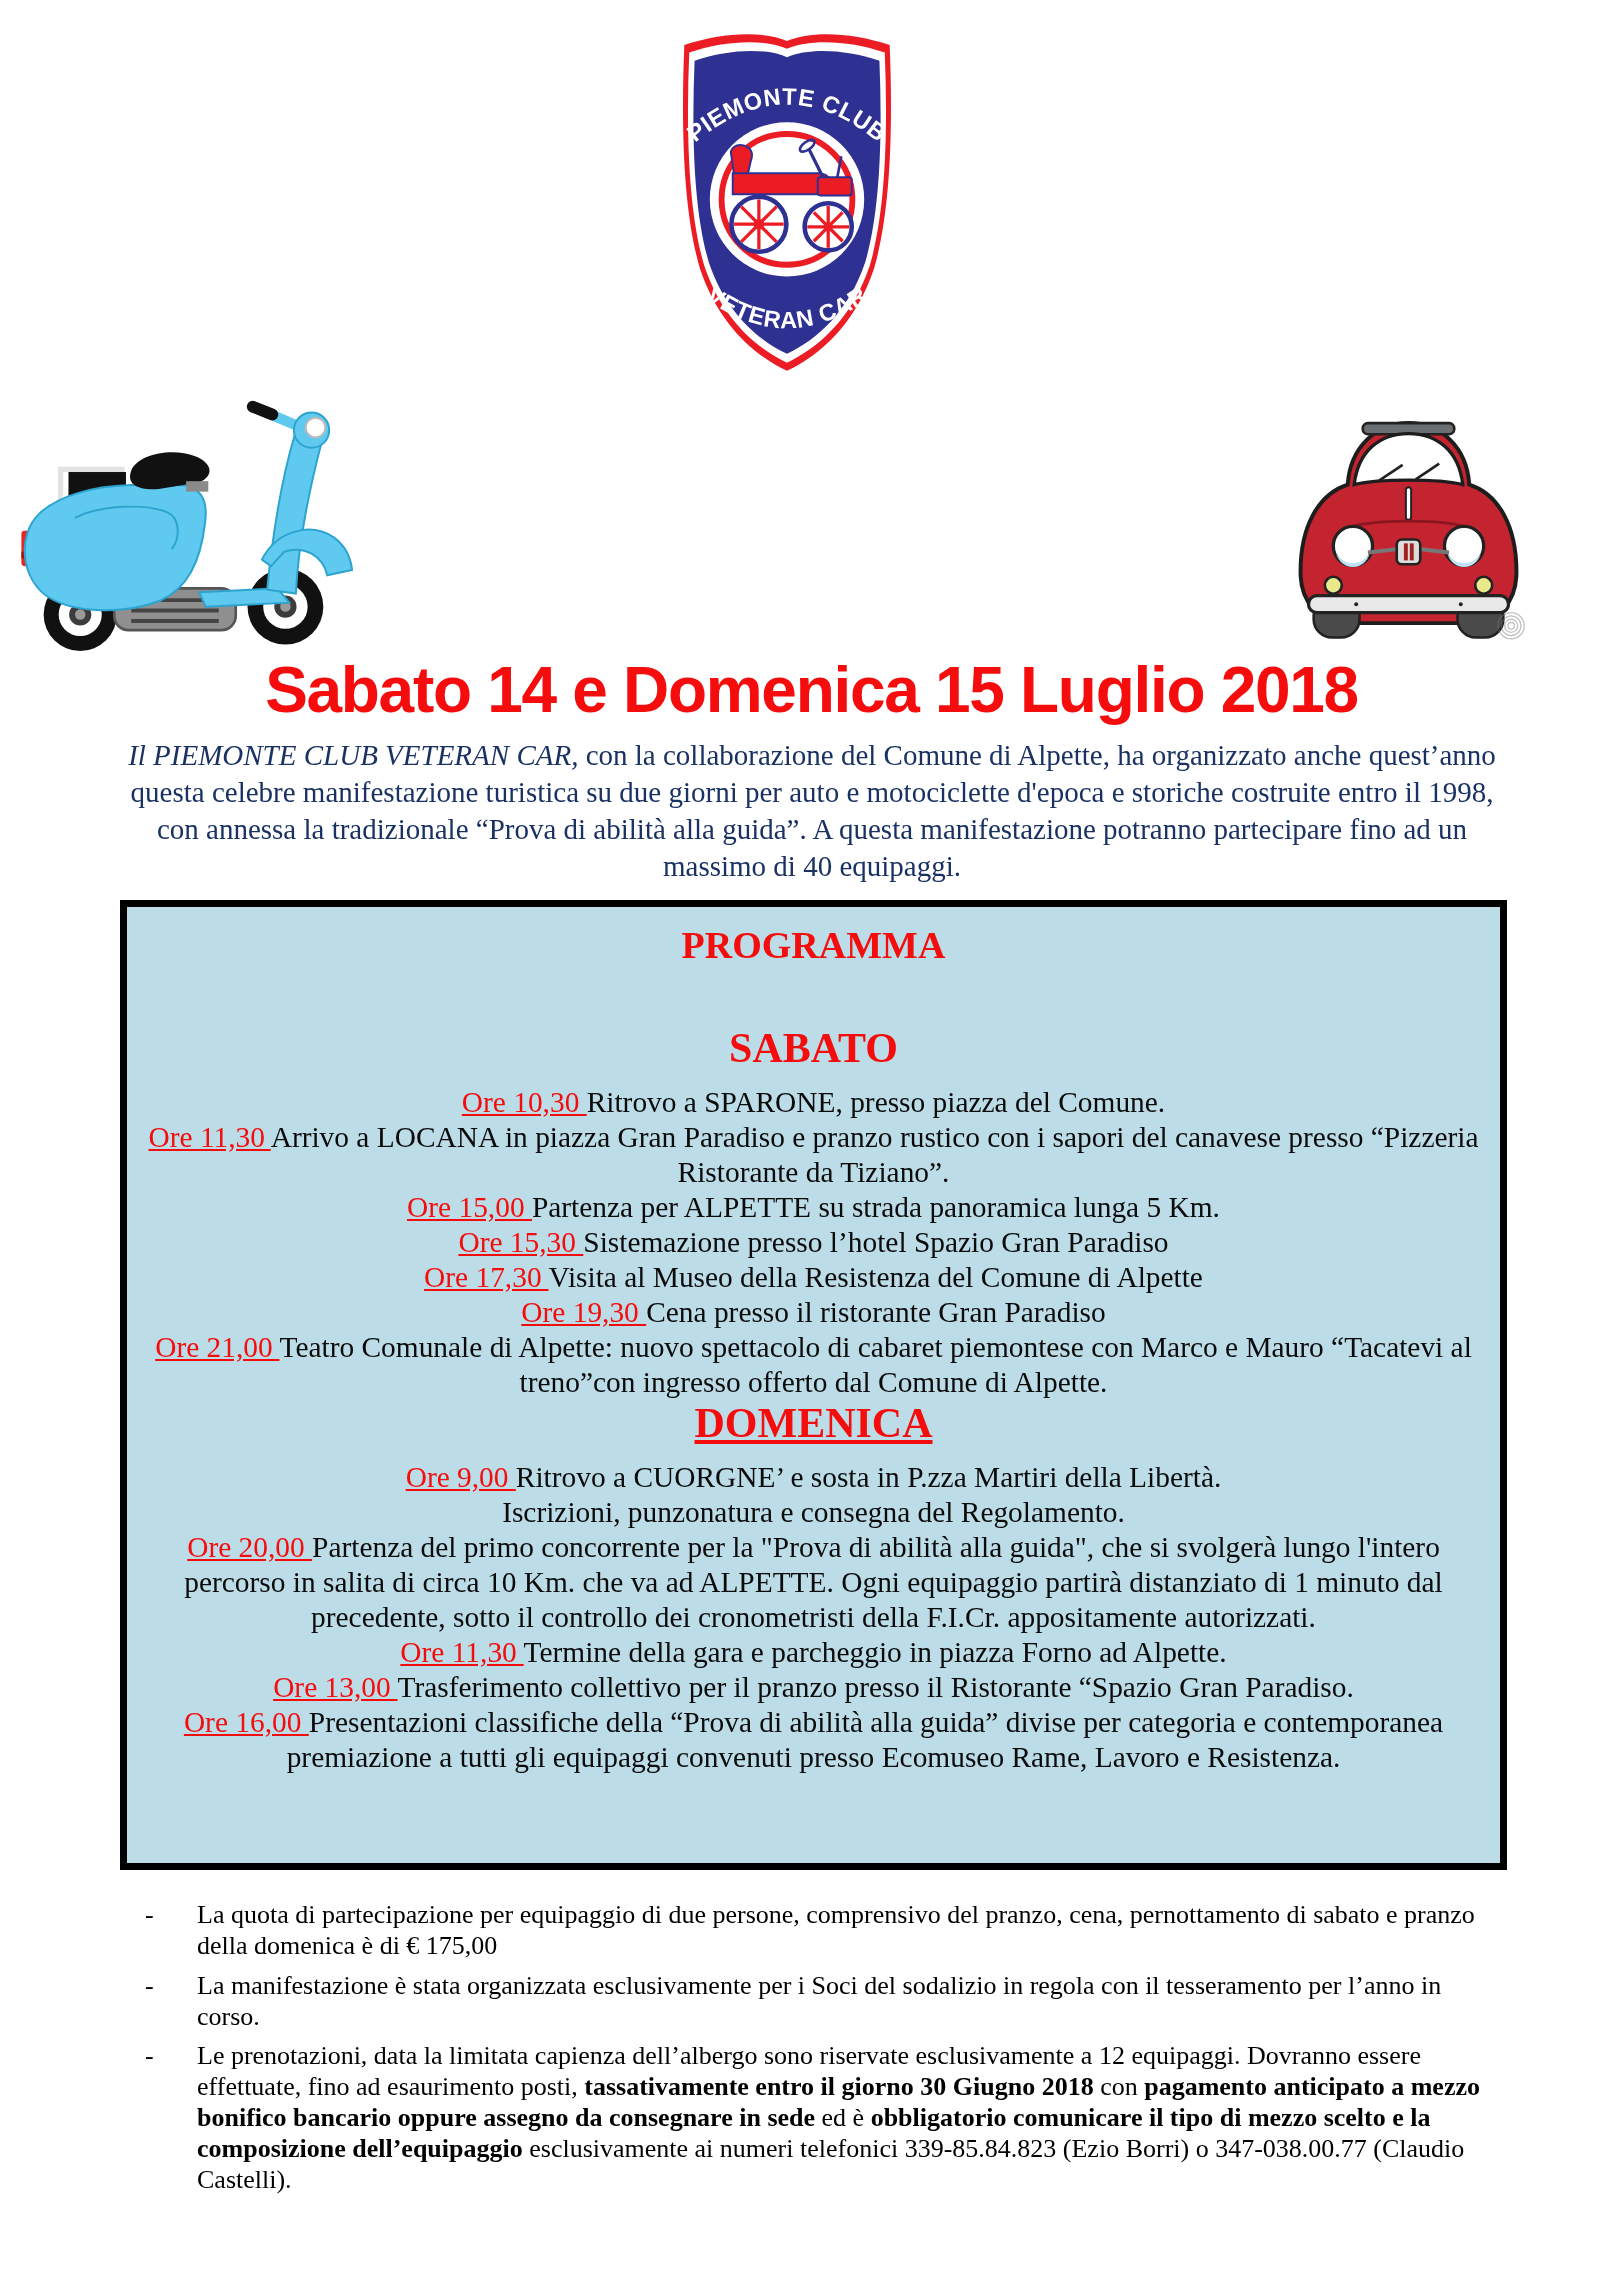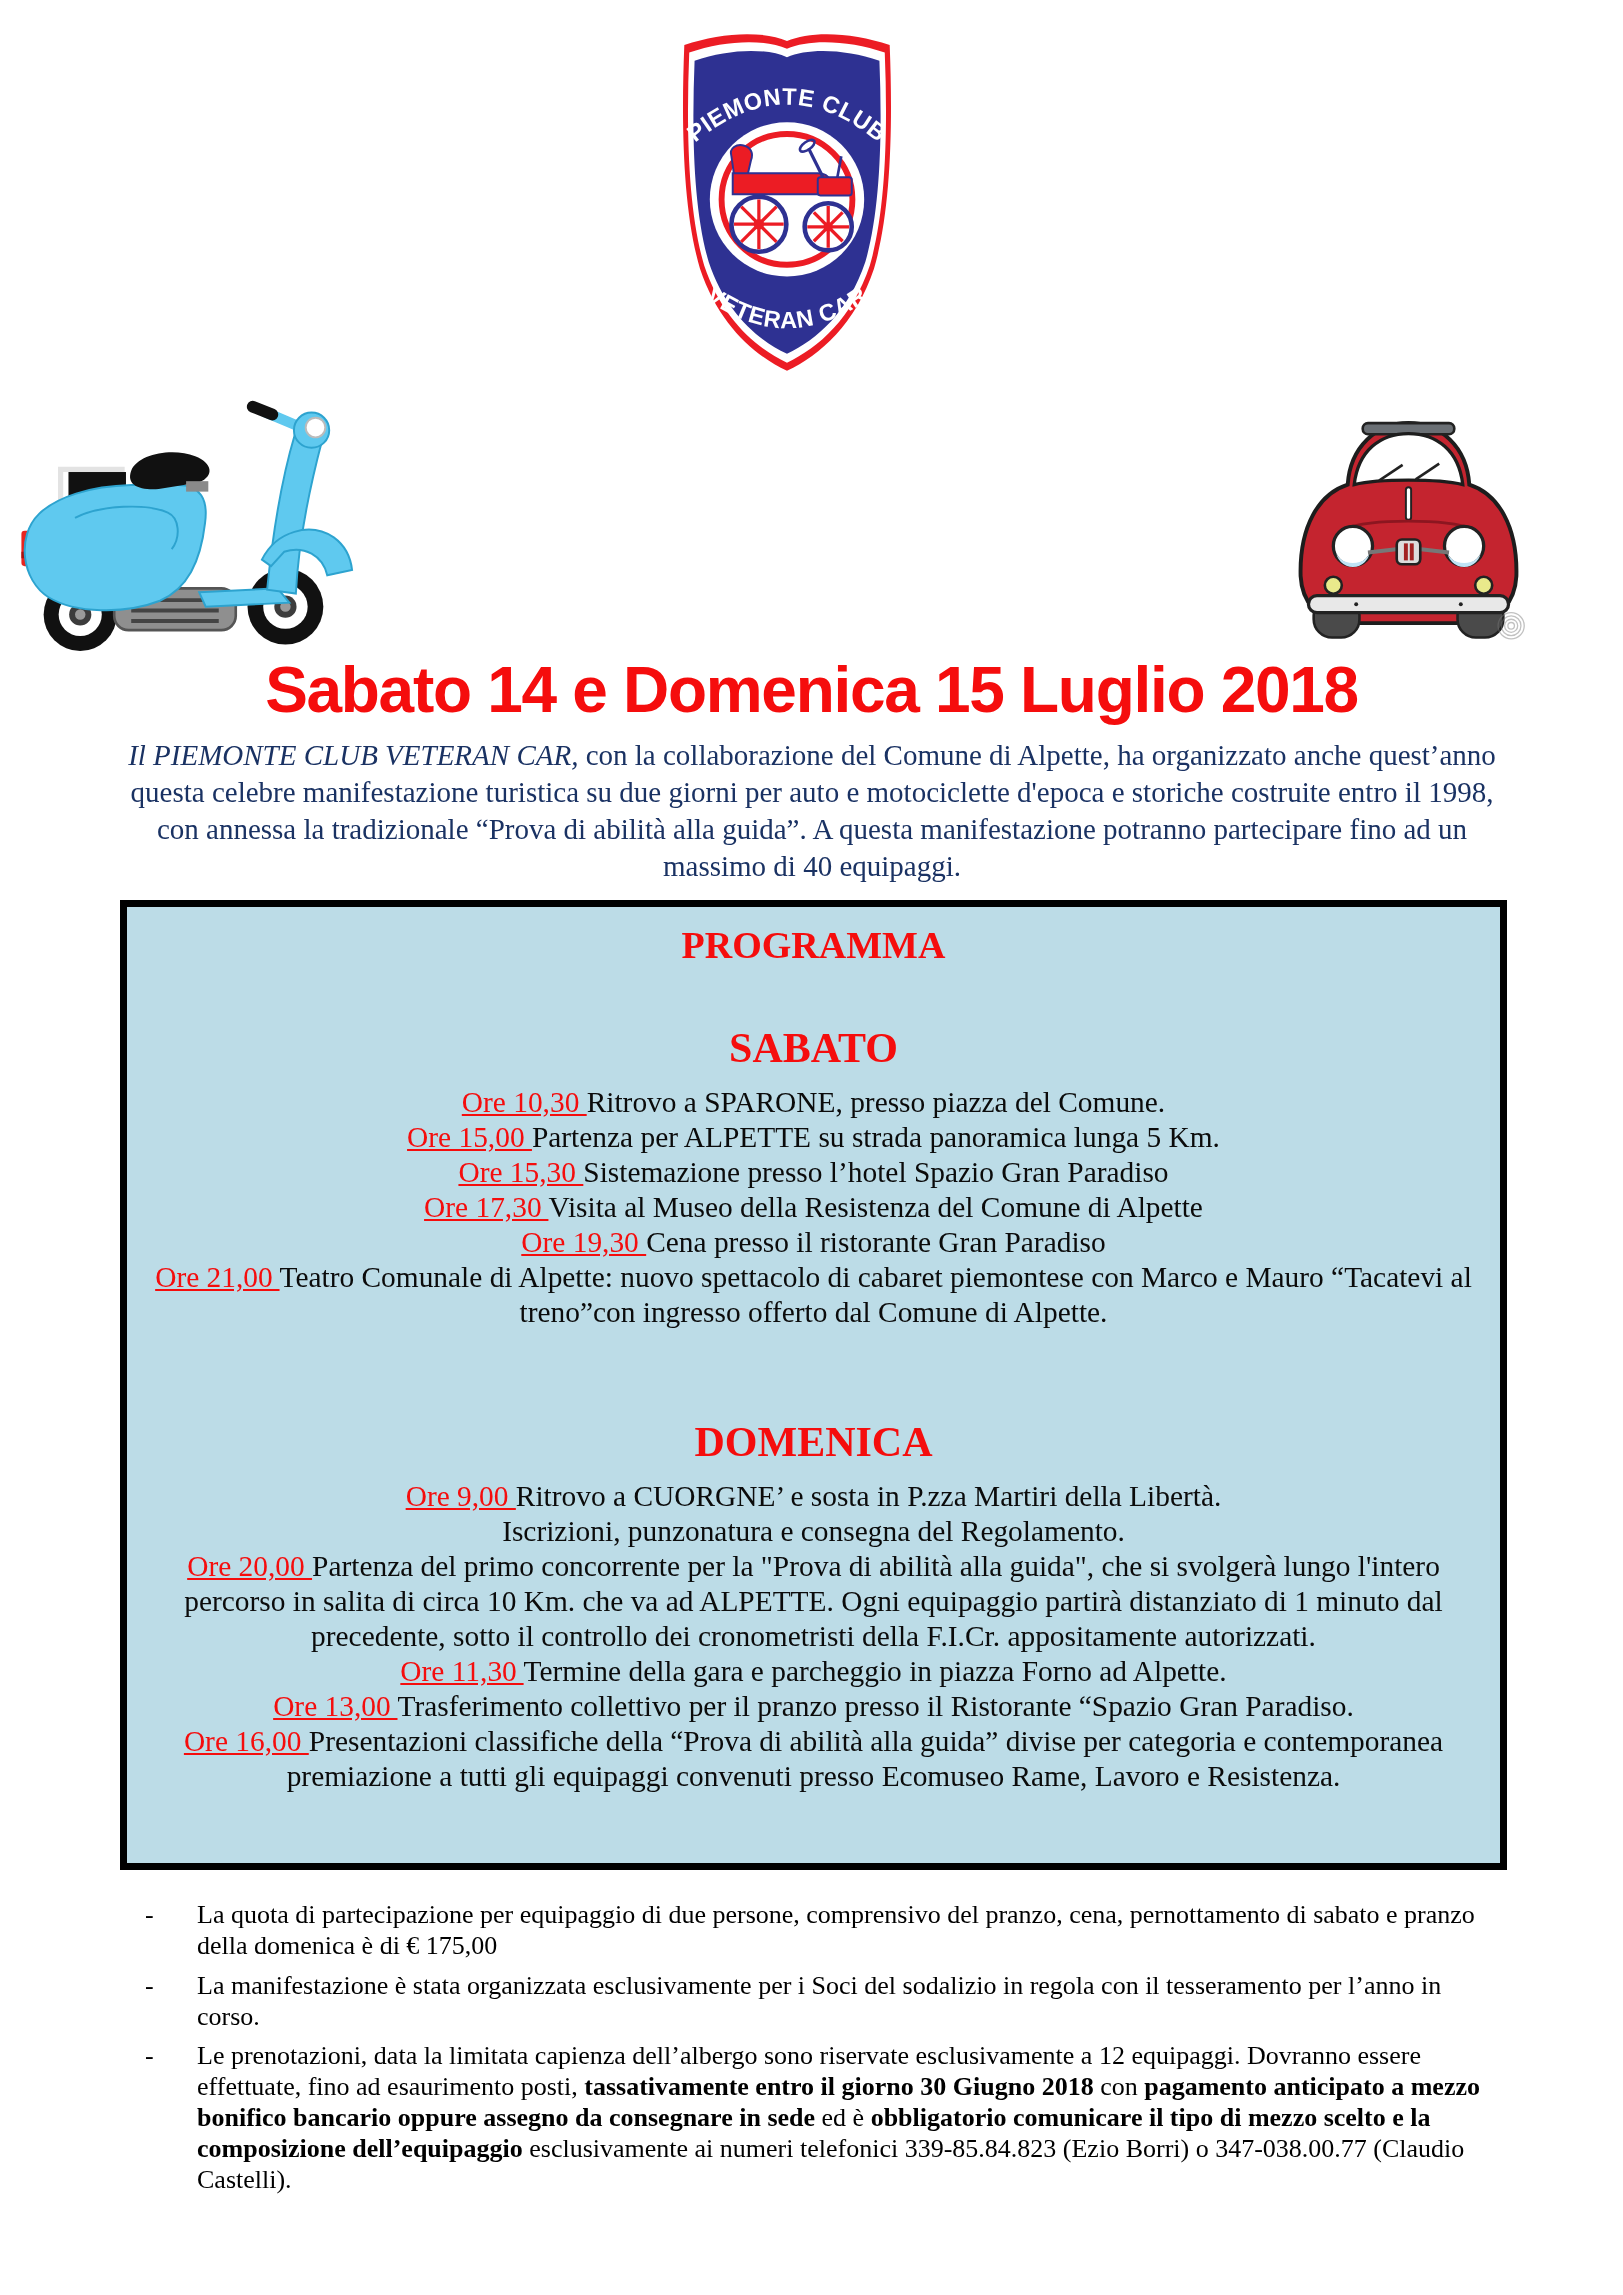--- a/index.html
+++ b/index.html
@@ -186,27 +186,28 @@
   <div class="date-heading">Sabato 14 e Domenica 15 Luglio 2018</div>
 
   <p class="intro"><span class="lead">Il PIEMONTE CLUB VETERAN CAR,</span><span> con la collaborazione del Comune di Alpette, ha organizzato anche quest’anno questa celebre manifestazione turistica su due giorni per auto e motociclette d'epoca e storiche costruite entro il 1998, con annessa la tradizionale “Prova di abilità alla guida”. A questa manifestazione potranno partecipare fino ad un massimo di 40 equipaggi.</span></p>
 
   <div class="program-box">
     <div class="program-header">PROGRAMMA</div>
     <div id="program-sections">
         <div class="day-title" style="margin-top: 58px;">SABATO</div>
         <div class="day-items">
           <p class="item"><span class="time">Ore 10,30 </span><span>Ritrovo a SPARONE, presso piazza del Comune.</span></p>
+          <p class="item"><span class="time">Ore 11,30 </span><span>Arrivo a LOCANA in piazza Gran Paradiso e pranzo rustico con i sapori del canavese presso “Pizzeria Ristorante da Tiziano”.</span></p>
           <p class="item"><span class="time">Ore 15,00 </span><span>Partenza per ALPETTE su strada panoramica lunga 5 Km.</span></p>
           <p class="item"><span class="time">Ore 15,30 </span><span>Sistemazione presso l’hotel Spazio Gran Paradiso</span></p>
           <p class="item"><span class="time">Ore 17,30 </span><span>Visita al Museo della Resistenza del Comune di Alpette</span></p>
           <p class="item"><span class="time">Ore 19,30 </span><span>Cena presso il ristorante Gran Paradiso</span></p>
           <p class="item"><span class="time">Ore 21,00 </span><span>Teatro Comunale di Alpette: nuovo spettacolo di cabaret piemontese con Marco e Mauro “Tacatevi al treno”con ingresso offerto dal Comune di Alpette.</span></p>
         </div>
-        <div class="day-title" style="margin-top: 89px;">DOMENICA</div>
+        <div class="day-title" style=" text-decoration: underline;">DOMENICA</div>
         <div class="day-items">
           <p class="item"><span class="time">Ore 9,00 </span><span>Ritrovo a CUORGNE’ e sosta in P.zza Martiri della Libertà.</span></p>
           <p class="item"><span>Iscrizioni, punzonatura e consegna del Regolamento.</span></p>
           <p class="item"><span class="time">Ore 20,00 </span><span>Partenza del primo concorrente per la "Prova di abilità alla guida", che si svolgerà lungo l'intero percorso in salita di circa 10 Km. che va ad ALPETTE. Ogni equipaggio partirà distanziato di 1 minuto dal precedente, sotto il controllo dei cronometristi della F.I.Cr. appositamente autorizzati.</span></p>
           <p class="item"><span class="time">Ore 11,30 </span><span>Termine della gara e parcheggio in piazza Forno ad Alpette.</span></p>
           <p class="item"><span class="time">Ore 13,00 </span><span>Trasferimento collettivo per il pranzo presso il Ristorante “Spazio Gran Paradiso.</span></p>
           <p class="item"><span class="time">Ore 16,00 </span><span>Presentazioni classifiche della “Prova di abilità alla guida” divise per categoria e contemporanea premiazione a tutti gli equipaggi convenuti presso Ecomuseo Rame, Lavoro e Resistenza.</span></p>
         </div>
       </div>
   </div>

